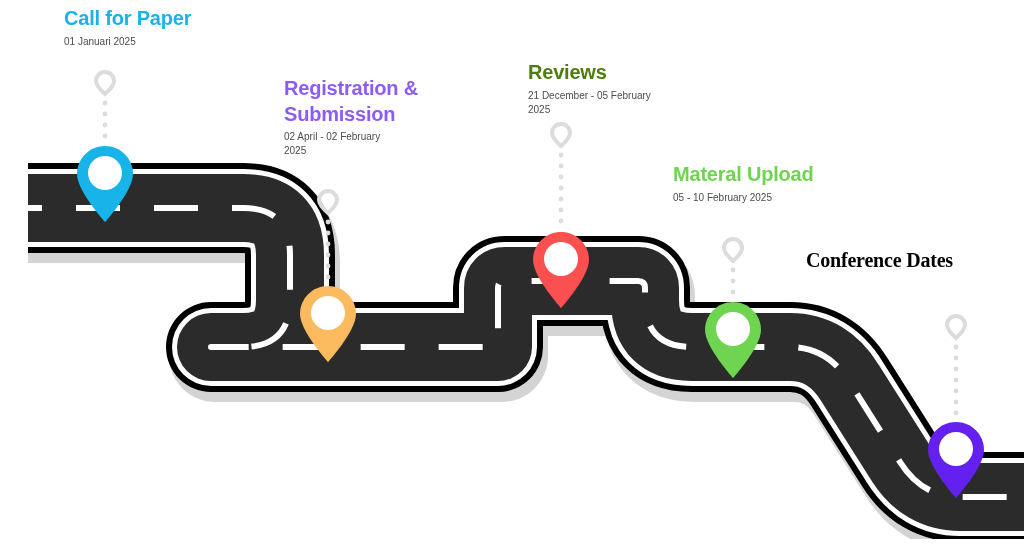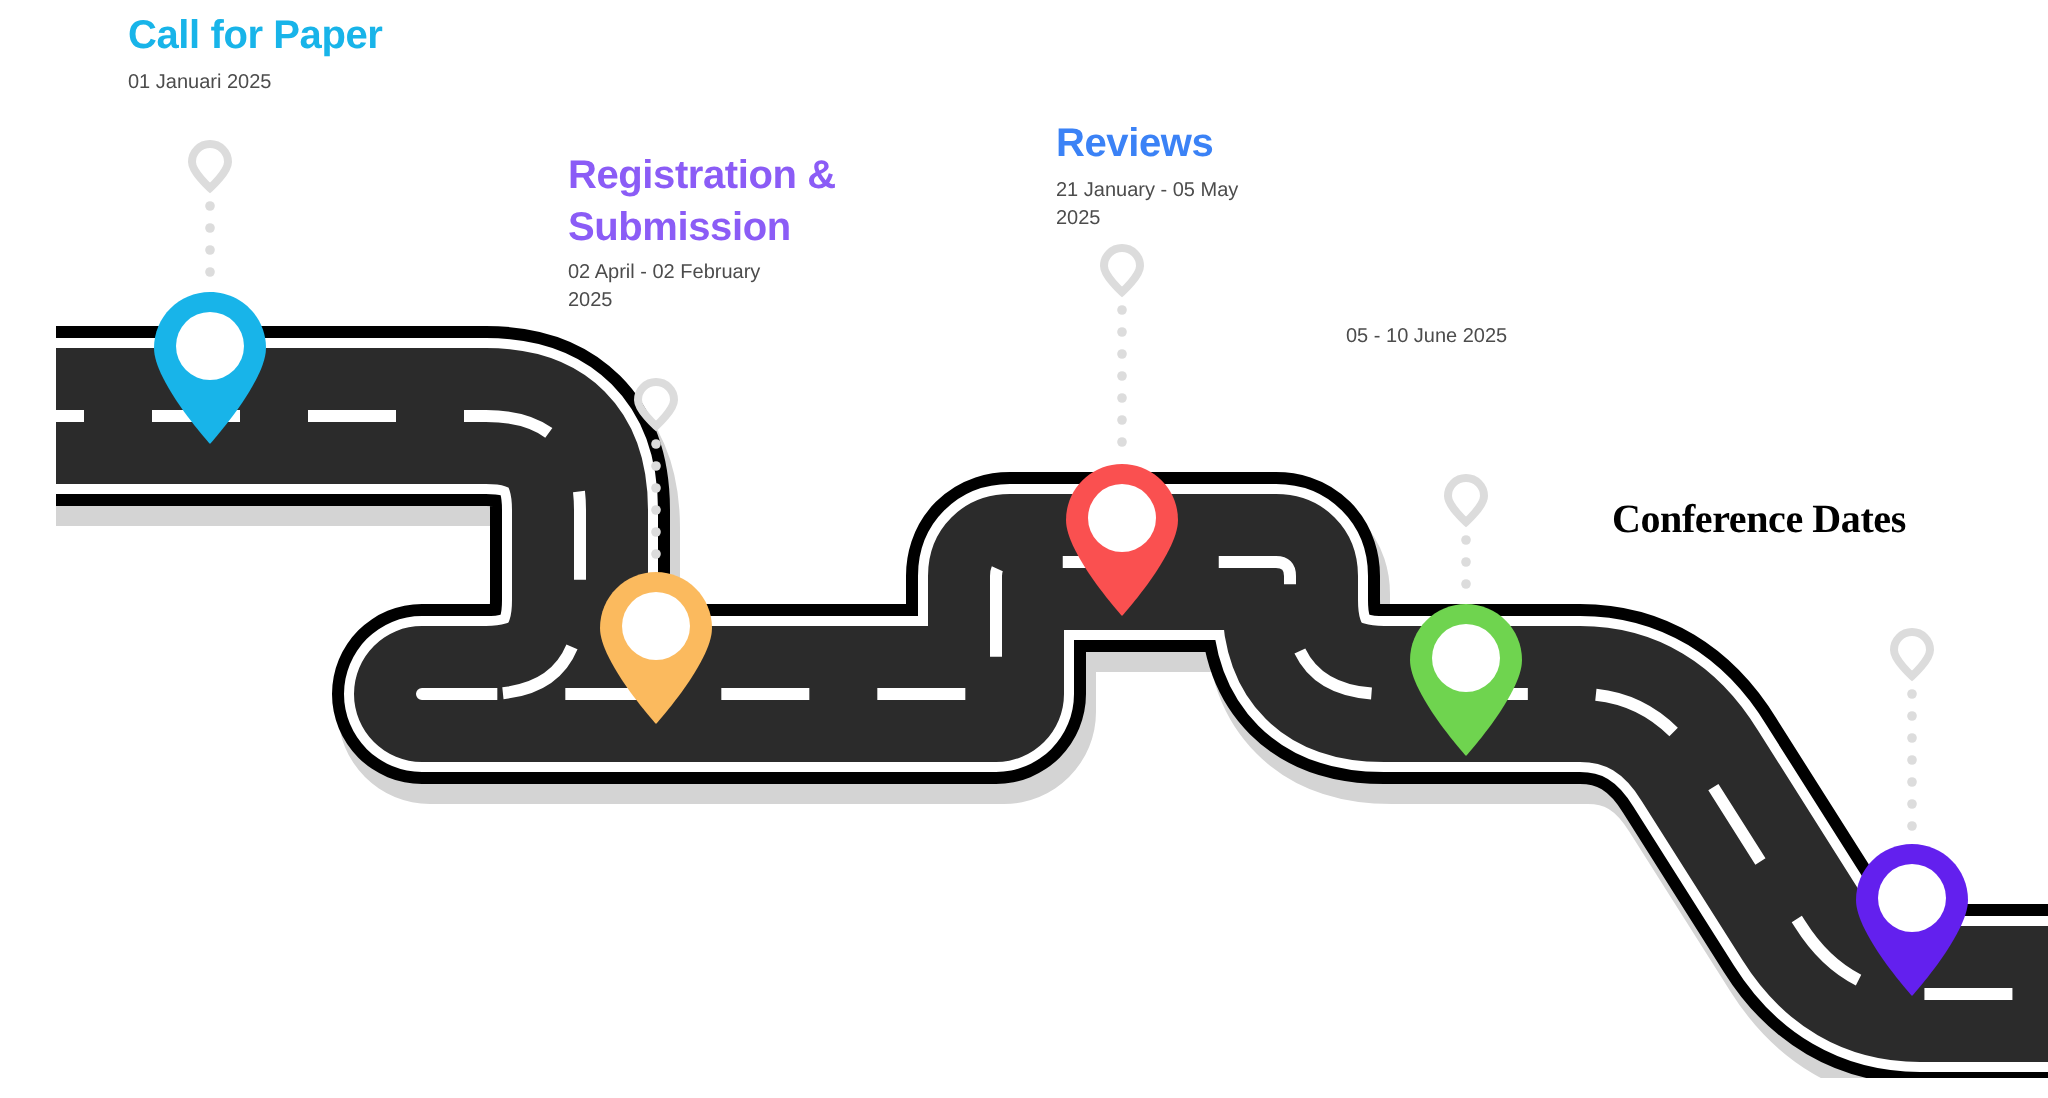--- a/index.html
+++ b/index.html
@@ -134,22 +134,22 @@
       <circle cx="14" cy="77" r="2.4"></circle>
         <circle cx="14" cy="88" r="2.4"></circle>
     </g>
   </svg>
   <svg class="pin-marker" style="left:269px; top:283px;" width="62" height="82" viewBox="0 0 62 82">
     <path d="M31 3 C46.5 3 59 15.5 59 31 C59 48 31 79 31 79 C31 79 3 48 3 31 C3 15.5 15.5 3 31 3 Z" fill="#FBBA5E"></path>
     <circle cx="31" cy="30" r="17" fill="#FFFFFF"></circle>
   </svg>
 
   <div class="milestone" style="left:500px; top:60px; width:236px;">
-    <div class="ms-title" style="color:#3b82f6;">Reviews</div>
-    <div class="ms-date">21 January - 05 May
+    <div class="ms-title" style="color:#4d7c0f;">Reviews</div>
+    <div class="ms-date">21 December - 05 February
 2025</div>
   </div>
   <svg class="connector" style="left:519px; top:122px;" width="28" height="122" viewBox="0 0 28 122">
     <path d="M14 2 C19 2 23 6 23 11 C23 16 14 24 14 24 C14 24 5 16 5 11 C5 6 9 2 14 2 Z" fill="none" stroke="#DCDCDC" stroke-width="4"></path>
     <circle cx="14" cy="11" r="4" fill="#FFFFFF"></circle>
     <g fill="#DCDCDC">
       <circle cx="14" cy="33" r="2.4"></circle>
         <circle cx="14" cy="44" r="2.4"></circle>
       <circle cx="14" cy="55" r="2.4"></circle>
         <circle cx="14" cy="66" r="2.4"></circle>
@@ -157,21 +157,22 @@
         <circle cx="14" cy="88" r="2.4"></circle>
       <circle cx="14" cy="99" r="2.4"></circle>
     </g>
   </svg>
   <svg class="pin-marker" style="left:502px; top:229px;" width="62" height="82" viewBox="0 0 62 82">
     <path d="M31 3 C46.5 3 59 15.5 59 31 C59 48 31 79 31 79 C31 79 3 48 3 31 C3 15.5 15.5 3 31 3 Z" fill="#FA5050"></path>
     <circle cx="31" cy="30" r="17" fill="#FFFFFF"></circle>
   </svg>
 
   <div class="milestone" style="left:645px; top:162px; width:236px;">
-    <div class="ms-date">05 - 10 June 2025</div>
+    <div class="ms-title" style="color:#6FD44F;">Materal Upload</div>
+    <div class="ms-date">05 - 10 February 2025</div>
   </div>
   <svg class="connector" style="left:691px; top:237px;" width="28" height="80" viewBox="0 0 28 80">
     <path d="M14 2 C19 2 23 6 23 11 C23 16 14 24 14 24 C14 24 5 16 5 11 C5 6 9 2 14 2 Z" fill="none" stroke="#DCDCDC" stroke-width="4"></path>
     <circle cx="14" cy="11" r="4" fill="#FFFFFF"></circle>
     <g fill="#DCDCDC">
       <circle cx="14" cy="33" r="2.4"></circle>
         <circle cx="14" cy="44" r="2.4"></circle>
       <circle cx="14" cy="55" r="2.4"></circle>
     </g>
   </svg>

